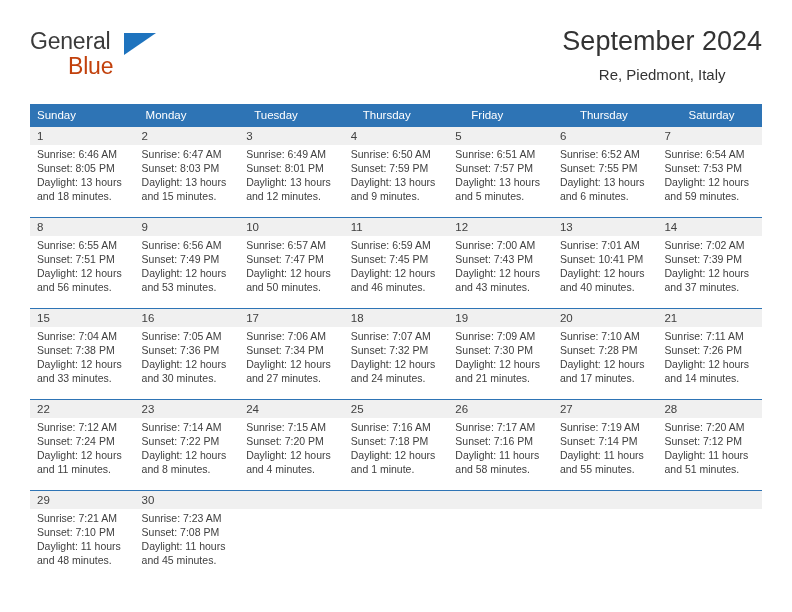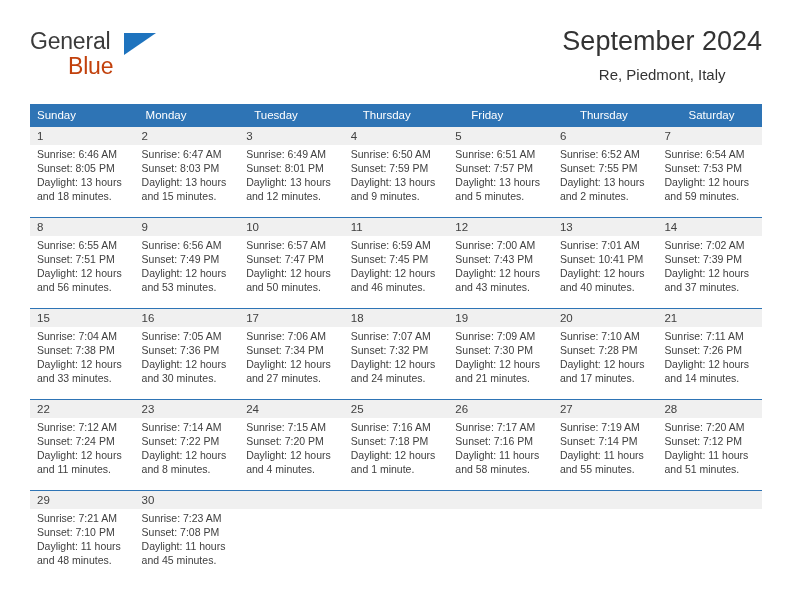--- a/index.html
+++ b/index.html
@@ -241,21 +241,21 @@
             <div>Daylight: 13 hours</div>
             <div>and 5 minutes.</div>
           </div>
         </div>
         <div class="day-cell">
           <div class="daynum">6</div>
           <div class="detail">
             <div>Sunrise: 6:52 AM</div>
             <div>Sunset: 7:55 PM</div>
             <div>Daylight: 13 hours</div>
-            <div>and 2 minutes.</div>
+            <div>and 6 minutes.</div>
           </div>
         </div>
         <div class="day-cell">
           <div class="daynum">7</div>
           <div class="detail">
             <div>Sunrise: 6:54 AM</div>
             <div>Sunset: 7:53 PM</div>
             <div>Daylight: 12 hours</div>
             <div>and 59 minutes.</div>
           </div>

